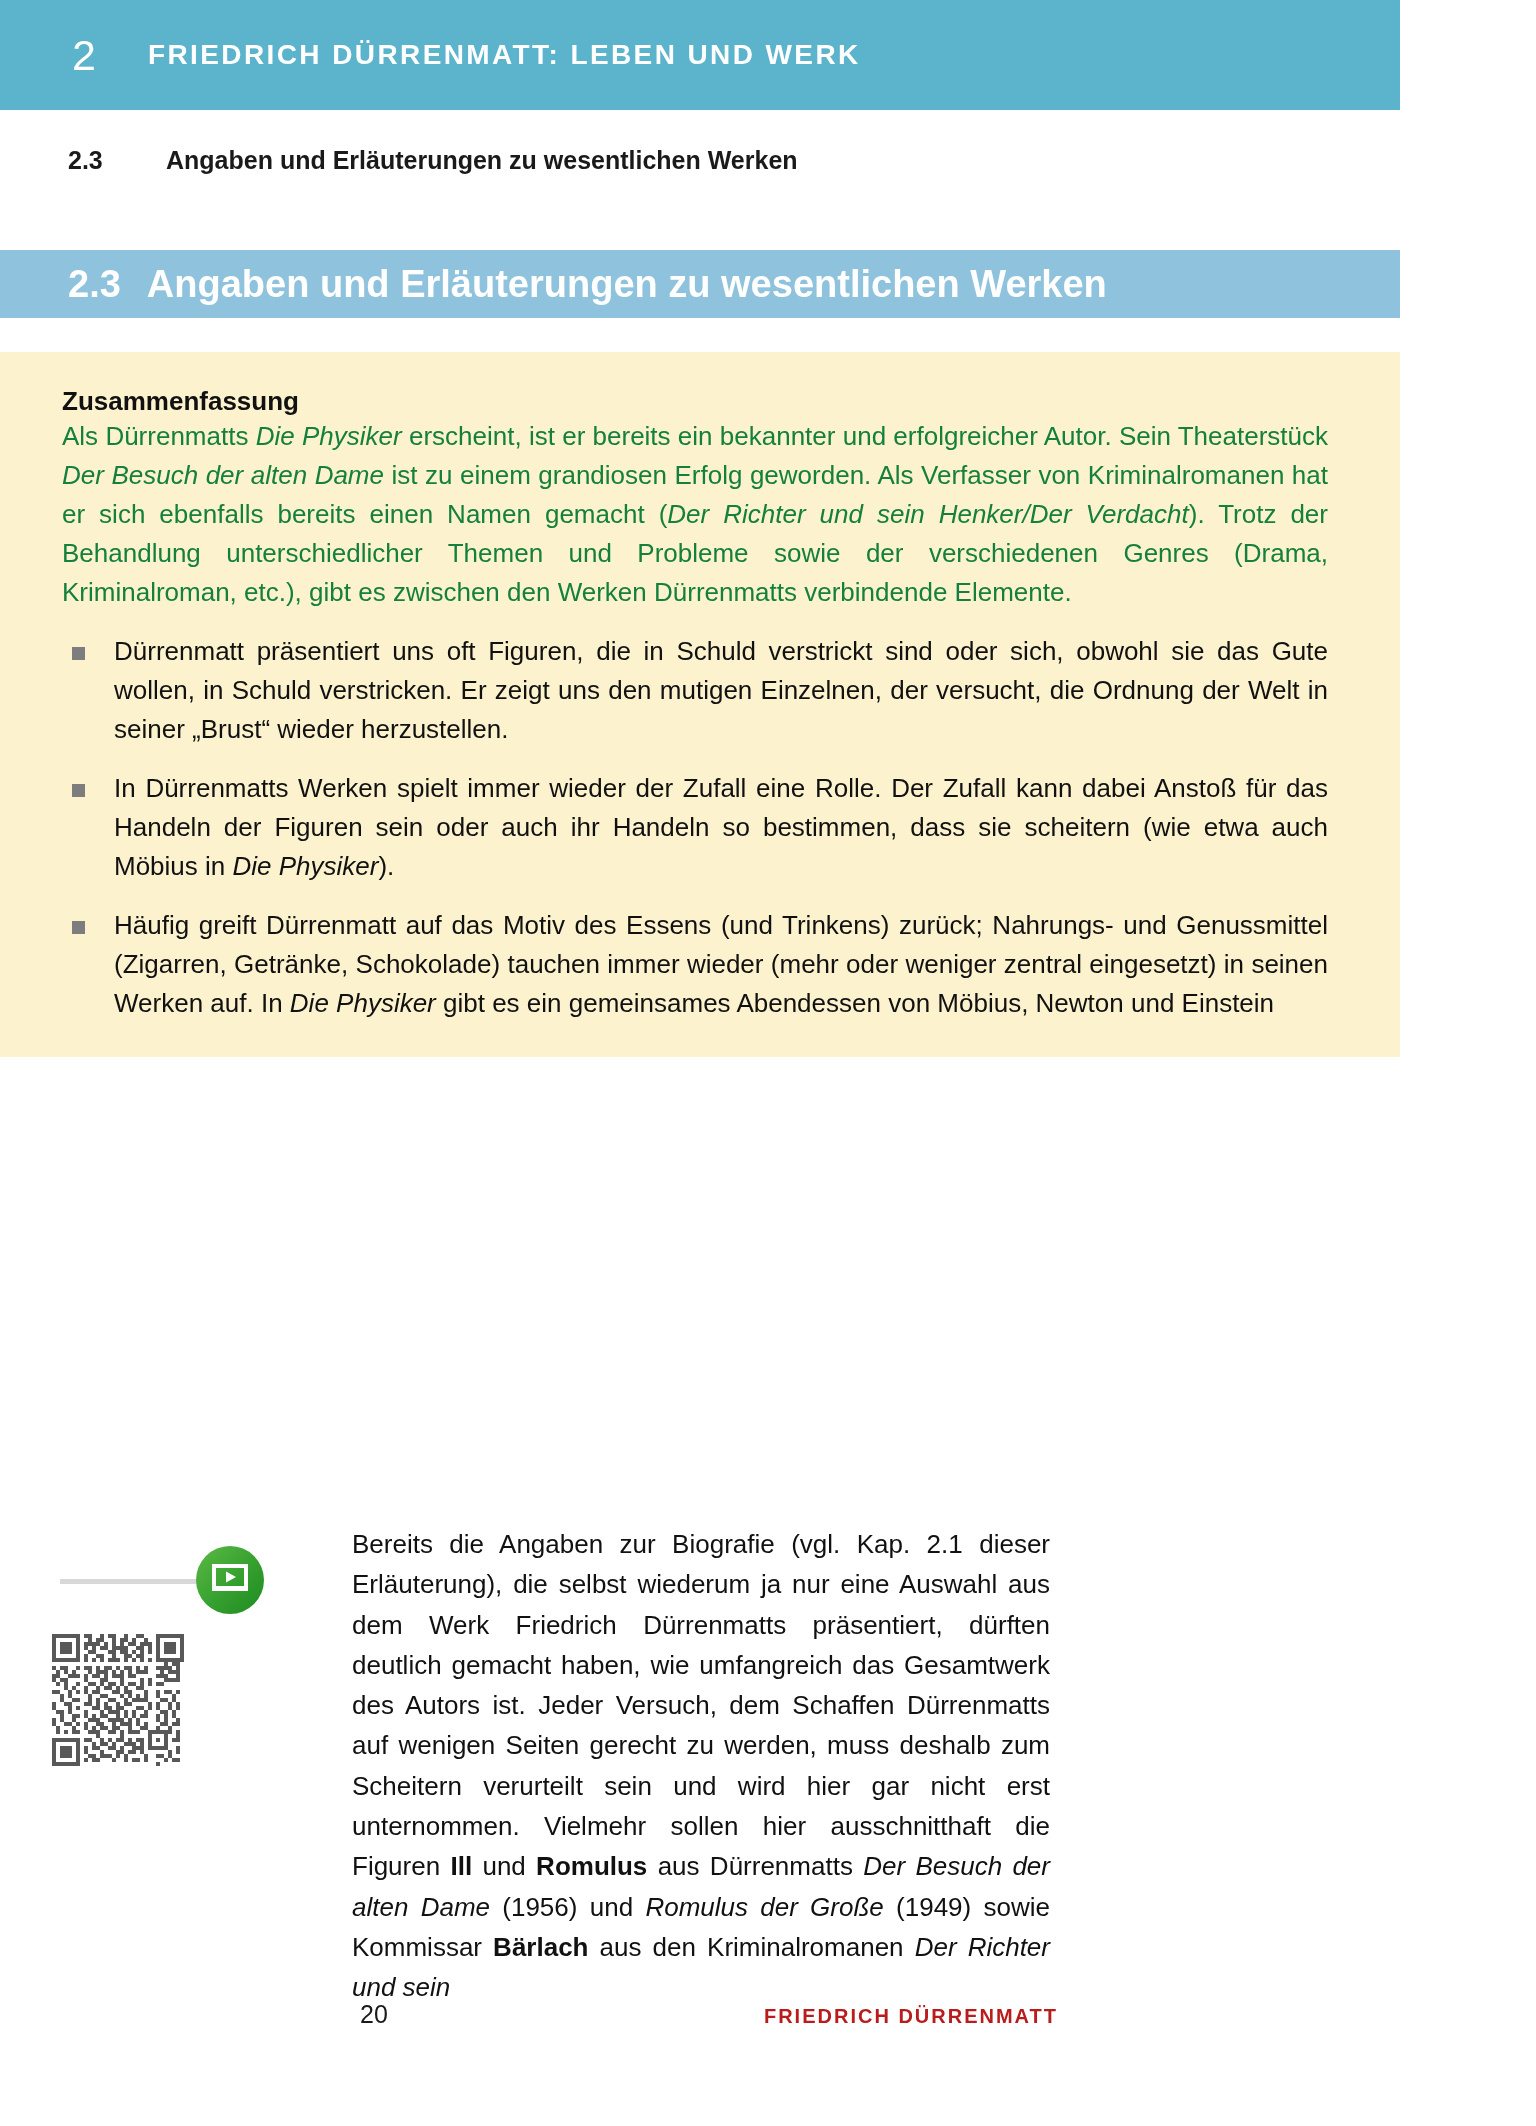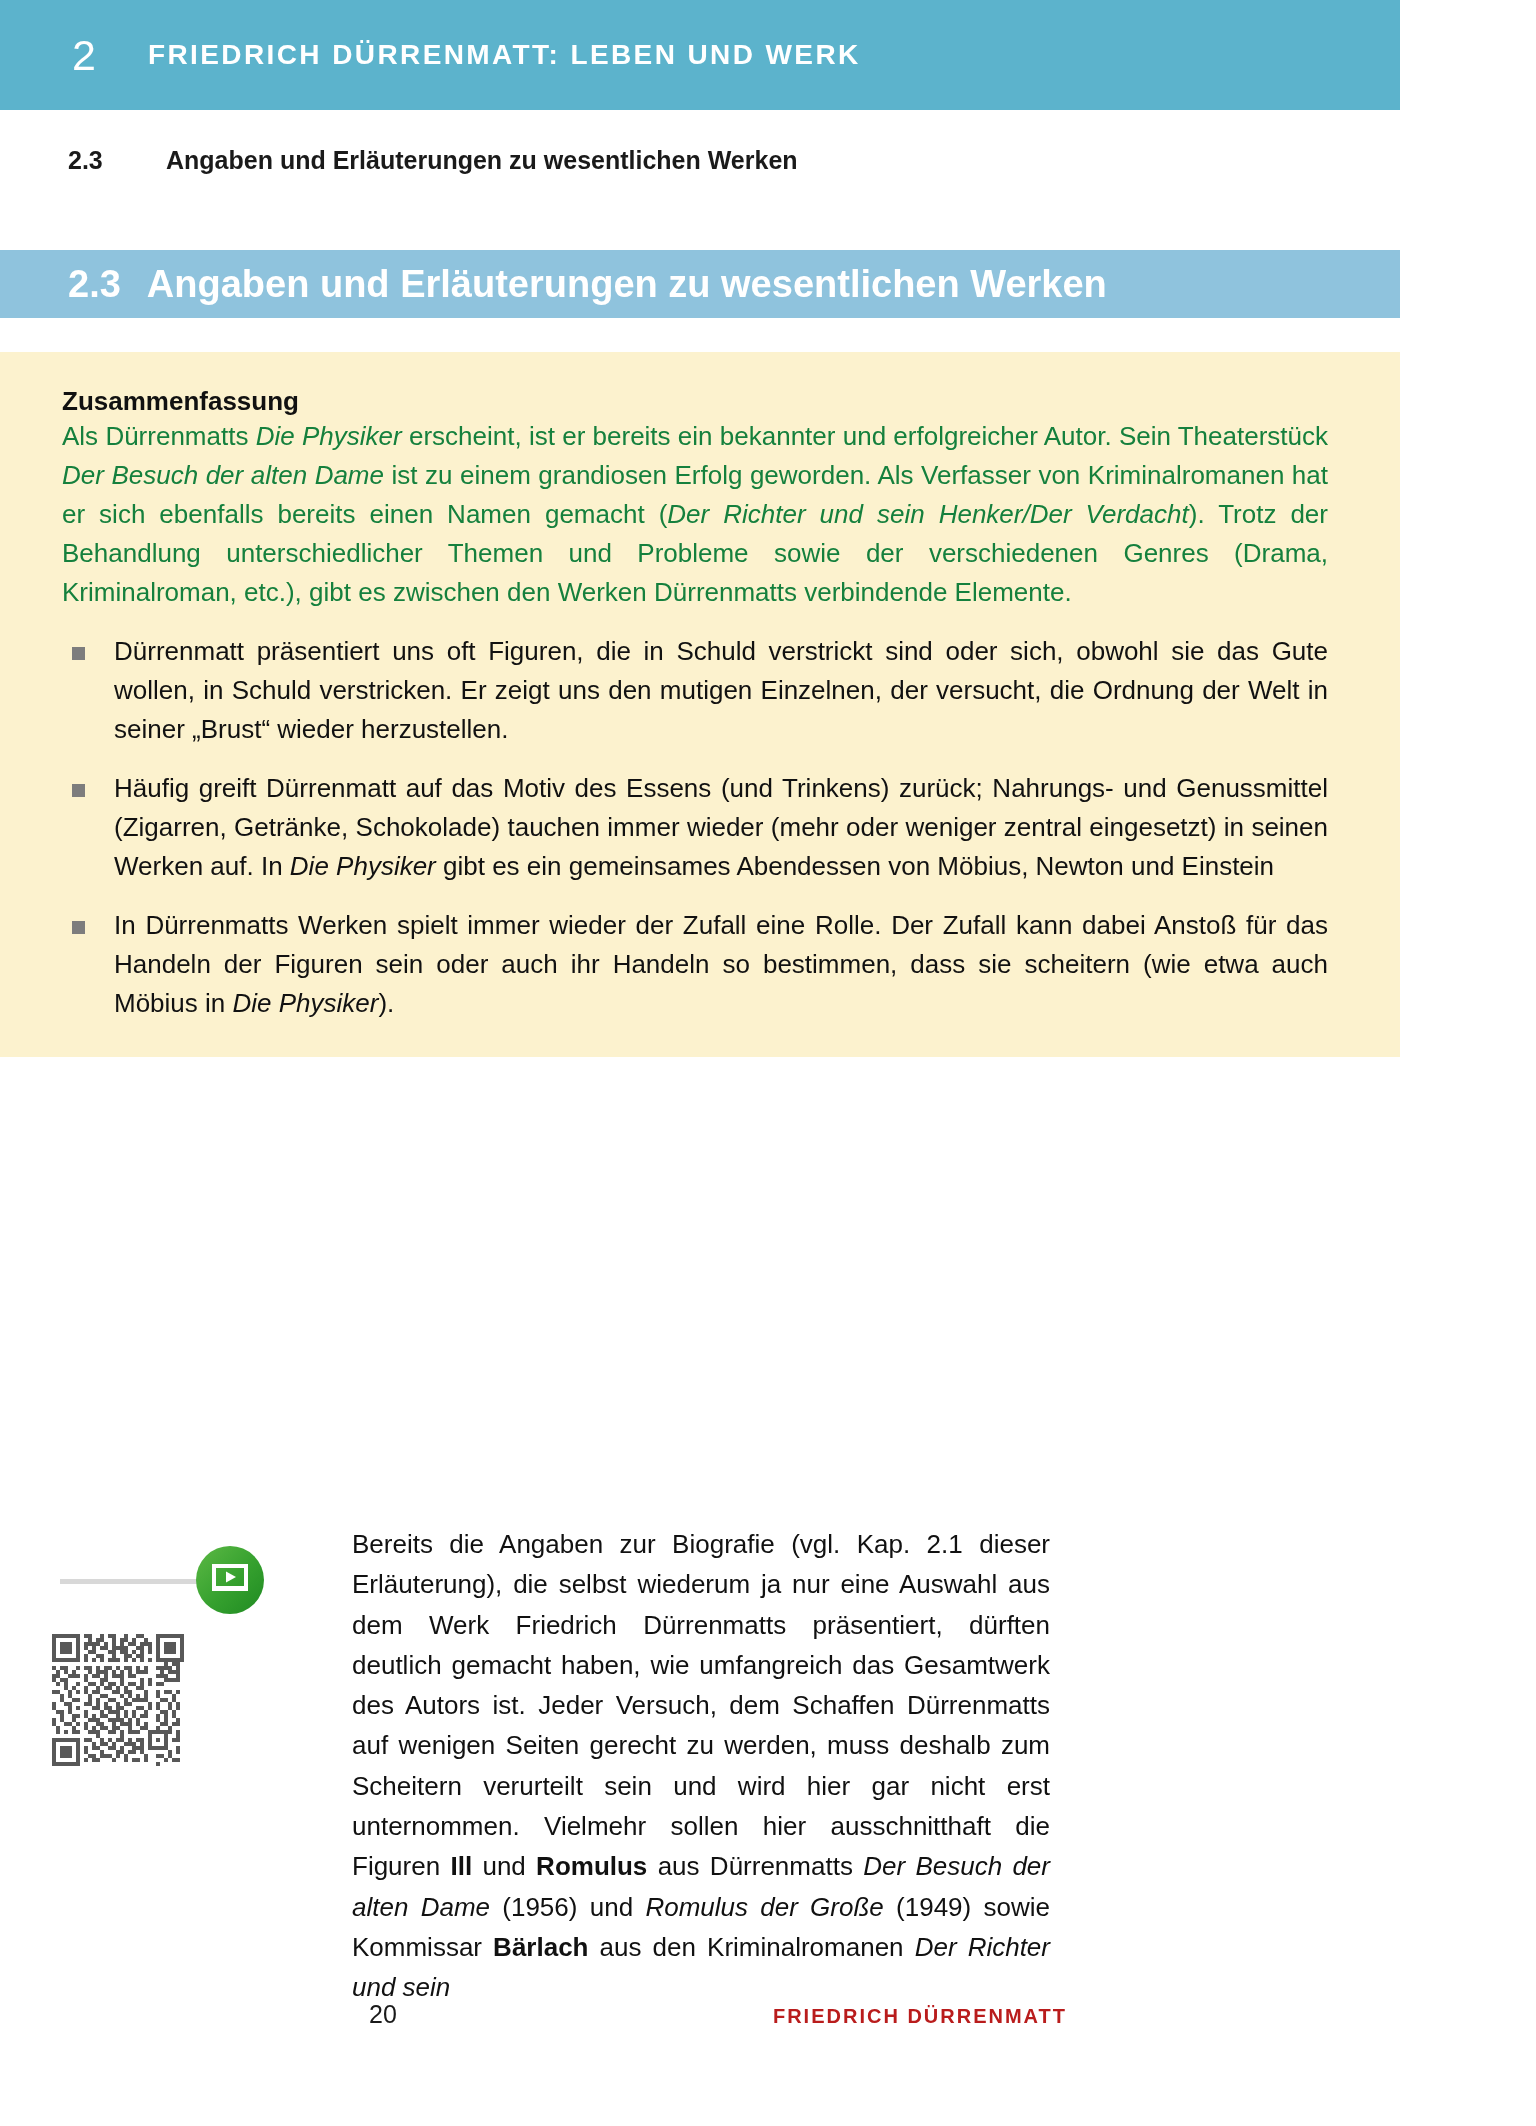--- a/index.html
+++ b/index.html
@@ -194,21 +194,21 @@
     font-size: 26px;
     line-height: 1.55;
     color: #111111;
     text-align: justify;
   }
 
   
   .footer {
     position: absolute;
     top: 2000px;
-    left: 369px;
+    left: 360px;
     width: 698px;
     display: flex;
     justify-content: space-between;
     align-items: baseline;
     gap: 42px;
   }
   .footer-page {
     font-size: 25px;
     color: #1a1a1a;
     font-weight: 400;
@@ -241,25 +241,25 @@
 <div class="summary-box">
   <div class="summary-title">Zusammenfassung</div>
   <p class="summary-para"><span>Als Dürrenmatts </span><em>Die Physiker</em><span> erscheint, ist er bereits ein bekannter und erfolgreicher Autor. Sein Theaterstück </span><em>Der Besuch der alten Dame</em><span> ist zu einem grandiosen Erfolg geworden. Als Verfasser von Kriminalromanen hat er sich ebenfalls bereits einen Namen gemacht (</span><em>Der Richter und sein Henker/Der Verdacht</em><span>). Trotz der Behandlung unterschiedlicher Themen und Probleme sowie der verschiedenen Genres (Drama, Kriminalroman, etc.), gibt es zwischen den Werken Dürrenmatts verbindende Elemente.</span></p>
   <ul class="summary-list">
     <li>
       <span class="bullet-sq"></span>
       <span><span>Dürrenmatt präsentiert uns oft Figuren, die in Schuld verstrickt sind oder sich, obwohl sie das Gute wollen, in Schuld verstricken. Er zeigt uns den mutigen Einzelnen, der versucht, die Ordnung der Welt in seiner „Brust“ wieder herzustellen.</span></span>
     </li>
     <li>
       <span class="bullet-sq"></span>
-      <span><span>Häufig greift Dürrenmatt auf das Motiv des Essens (und Trinkens) zurück; Nahrungs- und Genussmittel (Zigarren, Getränke, Schokolade) tauchen immer wieder (mehr oder weniger zentral eingesetzt) in seinen Werken auf. In </span><em>Die Physiker</em><span> gibt es ein gemeinsames Abendessen von Möbius, Newton und Einstein</span></span>
+      <span><span>In Dürrenmatts Werken spielt immer wieder der Zufall eine Rolle. Der Zufall kann dabei Anstoß für das Handeln der Figuren sein oder auch ihr Handeln so bestimmen, dass sie scheitern (wie etwa auch Möbius in </span><em>Die Physiker</em><span>).</span></span>
     </li>
     <li>
       <span class="bullet-sq"></span>
-      <span><span>In Dürrenmatts Werken spielt immer wieder der Zufall eine Rolle. Der Zufall kann dabei Anstoß für das Handeln der Figuren sein oder auch ihr Handeln so bestimmen, dass sie scheitern (wie etwa auch Möbius in </span><em>Die Physiker</em><span>).</span></span>
+      <span><span>Häufig greift Dürrenmatt auf das Motiv des Essens (und Trinkens) zurück; Nahrungs- und Genussmittel (Zigarren, Getränke, Schokolade) tauchen immer wieder (mehr oder weniger zentral eingesetzt) in seinen Werken auf. In </span><em>Die Physiker</em><span> gibt es ein gemeinsames Abendessen von Möbius, Newton und Einstein</span></span>
     </li>
   </ul>
 </div>
 
 <div class="media-col">
   <div class="media-icon-row">
     <span class="media-rule"></span>
     <span class="media-circle">
       <svg width="36" height="32" viewBox="0 0 36 32" xmlns="http://www.w3.org/2000/svg">
         <rect x="1.5" y="1.5" width="33" height="23" fill="none" stroke="#ffffff" stroke-width="5"></rect>

